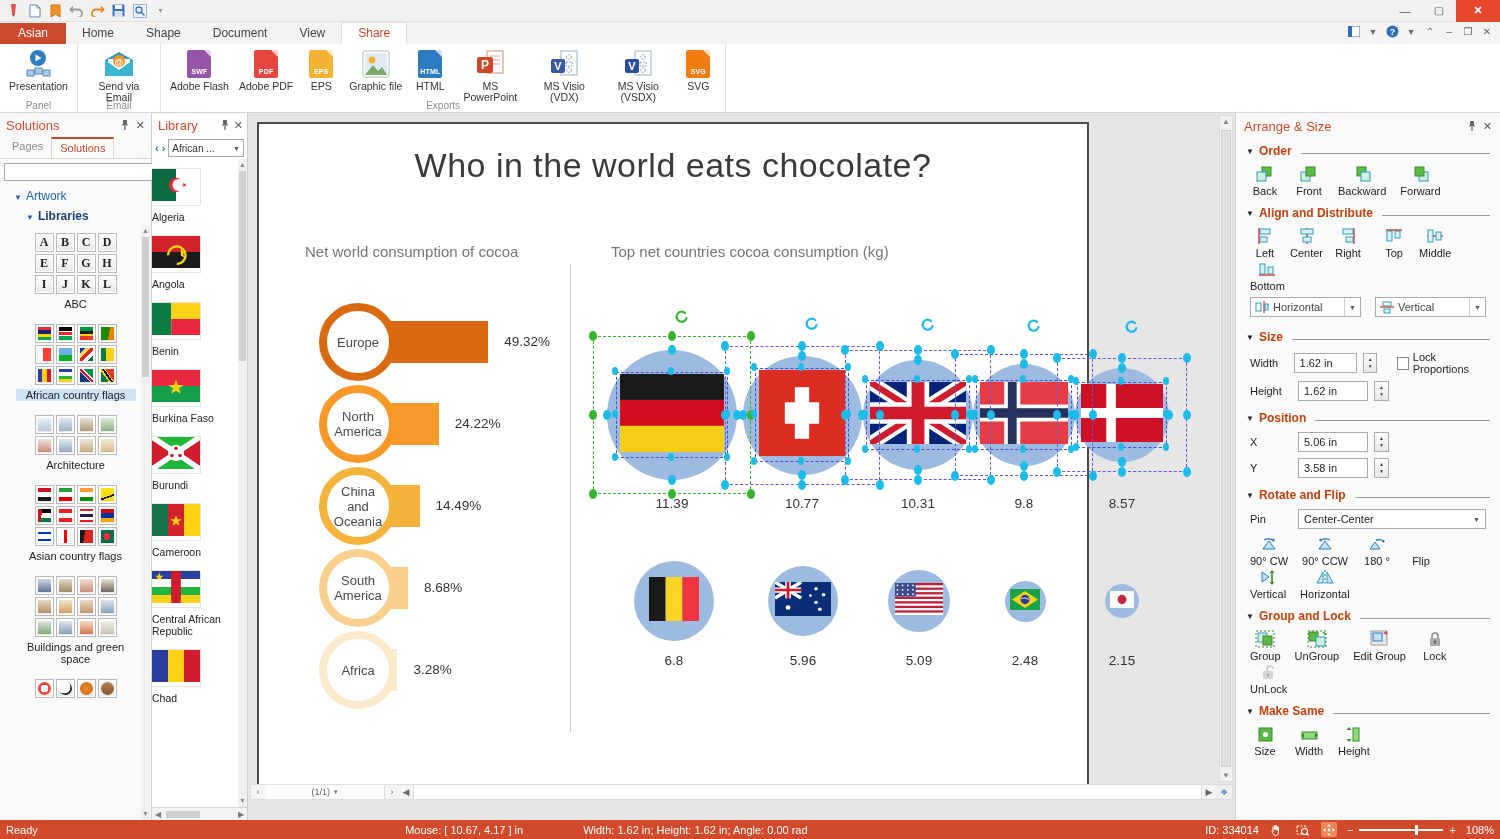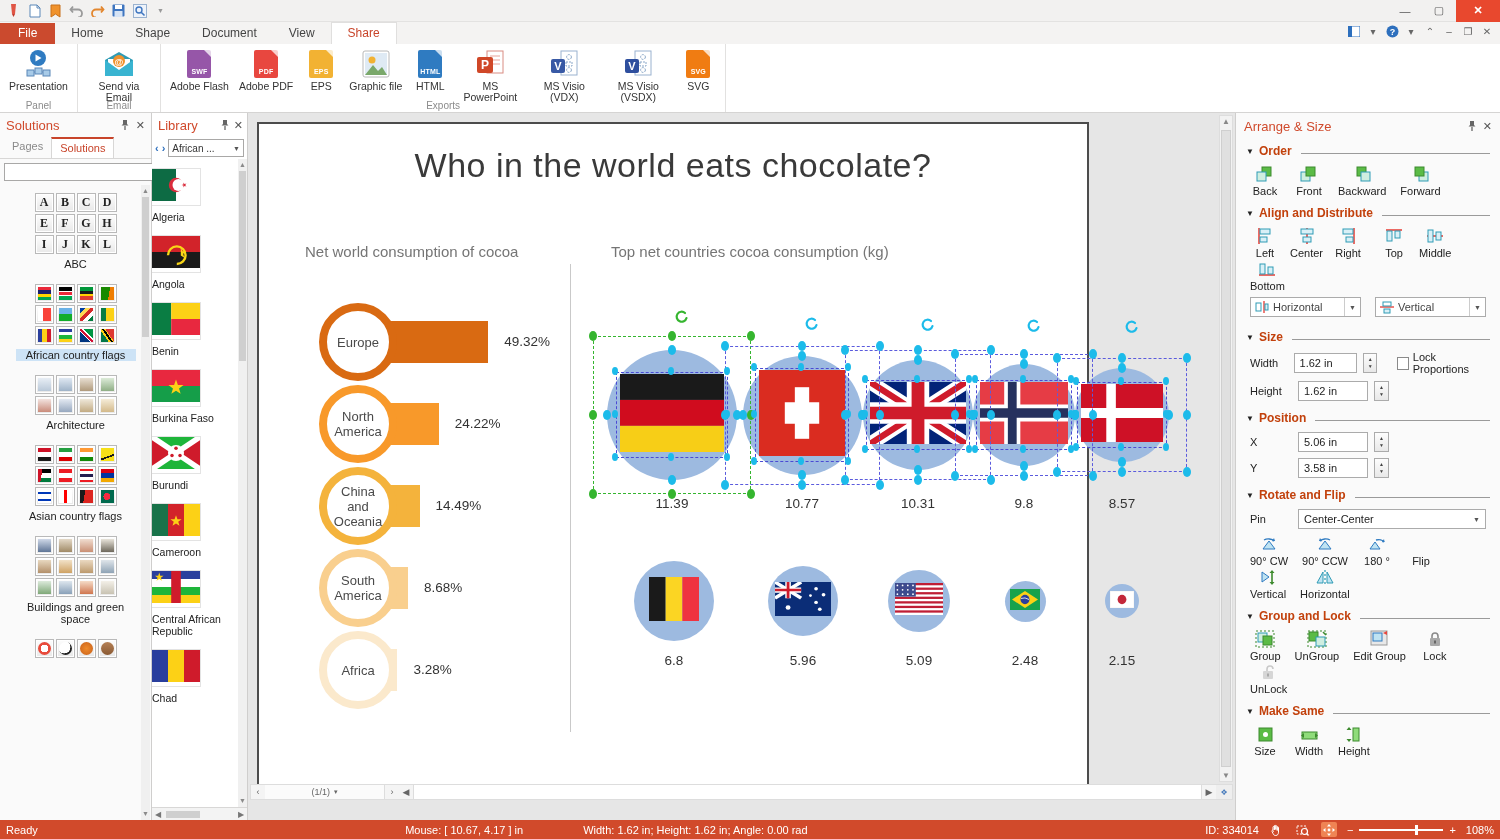--- a/index.html
+++ b/index.html
@@ -190,21 +190,21 @@
         <span class="qicon" style="font-size: 7px; color: rgb(153, 153, 153);">▼</span>
       </div>
     <div class="wincontrols">
       <div class="wbtn">—</div>
       <div class="wbtn">▢</div>
       <div class="wbtn close">✕</div>
     </div>
   </div>
 
   <div class="tabrow" id="tabrow">
-    <div class="rtab file">File</div>
+    <div class="rtab file">Asian</div>
       <div class="rtab">Home</div>
       <div class="rtab">Shape</div>
       <div class="rtab">Document</div>
       <div class="rtab">View</div>
       <div class="rtab active">Share</div>
       <div class="mdi-controls">
       <span class="mi">
           <svg width="12" height="11">
             <rect x="0" y="0" width="12" height="11" fill="#fff" stroke="#2d6fbd"></rect>
             <rect x="0" y="0" width="4" height="11" fill="#2d6fbd"></rect>
@@ -377,20 +377,24 @@
           <div class="sol-tab active">Solutions</div>
         </div>
       <div class="sol-search">
         <input value="" style="">
         <span><svg width="14" height="14">
               <circle cx="5.5" cy="6" r="3.6" fill="none" stroke="#7b5ea7" stroke-width="1.4"></circle>
               <line x1="8.2" y1="8.8" x2="12" y2="12.5" stroke="#7b5ea7" stroke-width="1.6"></line>
               <path d="M11 2l.7 1.6L13.3 4l-1.6.6L11 6.3 10.4 4.6 8.8 4l1.6-.4z" fill="#b06fc0"></path>
             </svg></span>
       </div>
+      <div id="sol-tree">
+          <div class="tree-row"><span class="tw">▼</span>Artwork</div>
+          <div class="tree-row lib"><span class="tw">▼</span>Libraries</div>
+        </div>
       <div class="sol-list" id="sol-list">
         <div class="sol-item">
             <div class="tilegrid">
               <div class="tile">
                 <span class="tletter">A</span>
               </div>
               <div class="tile">
                 <span class="tletter">B</span>
               </div>
               <div class="tile">

